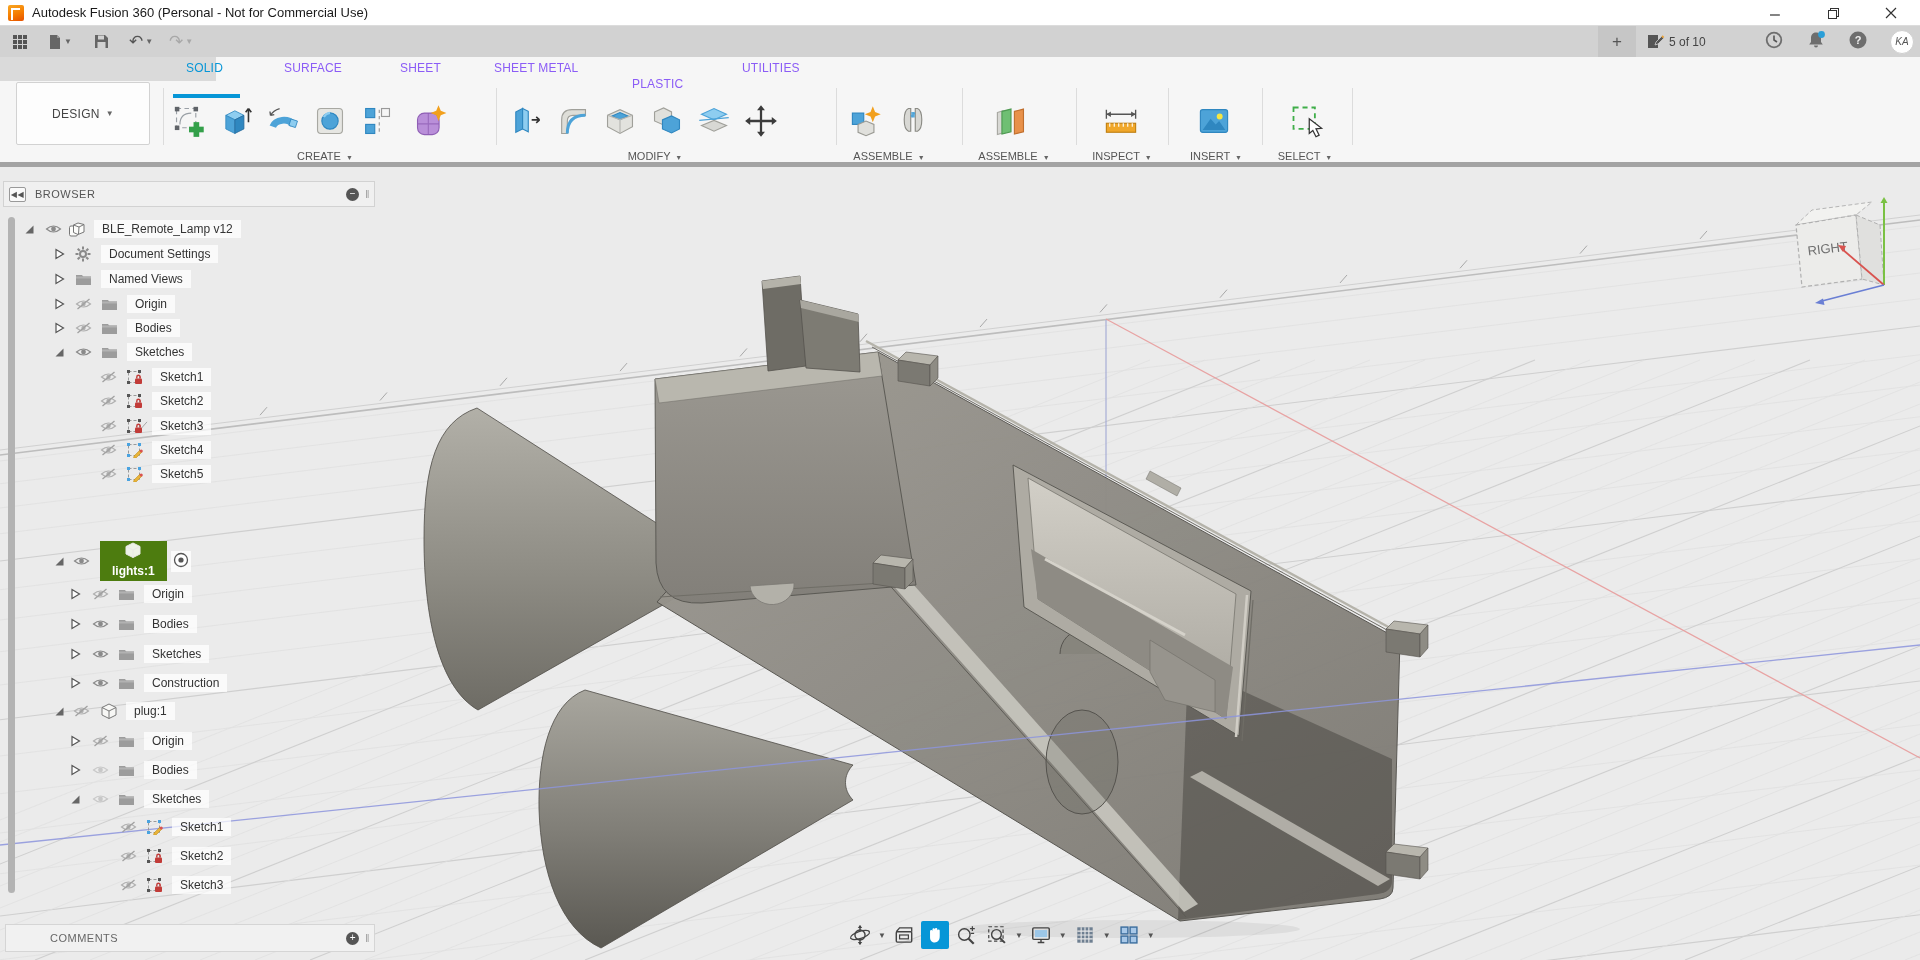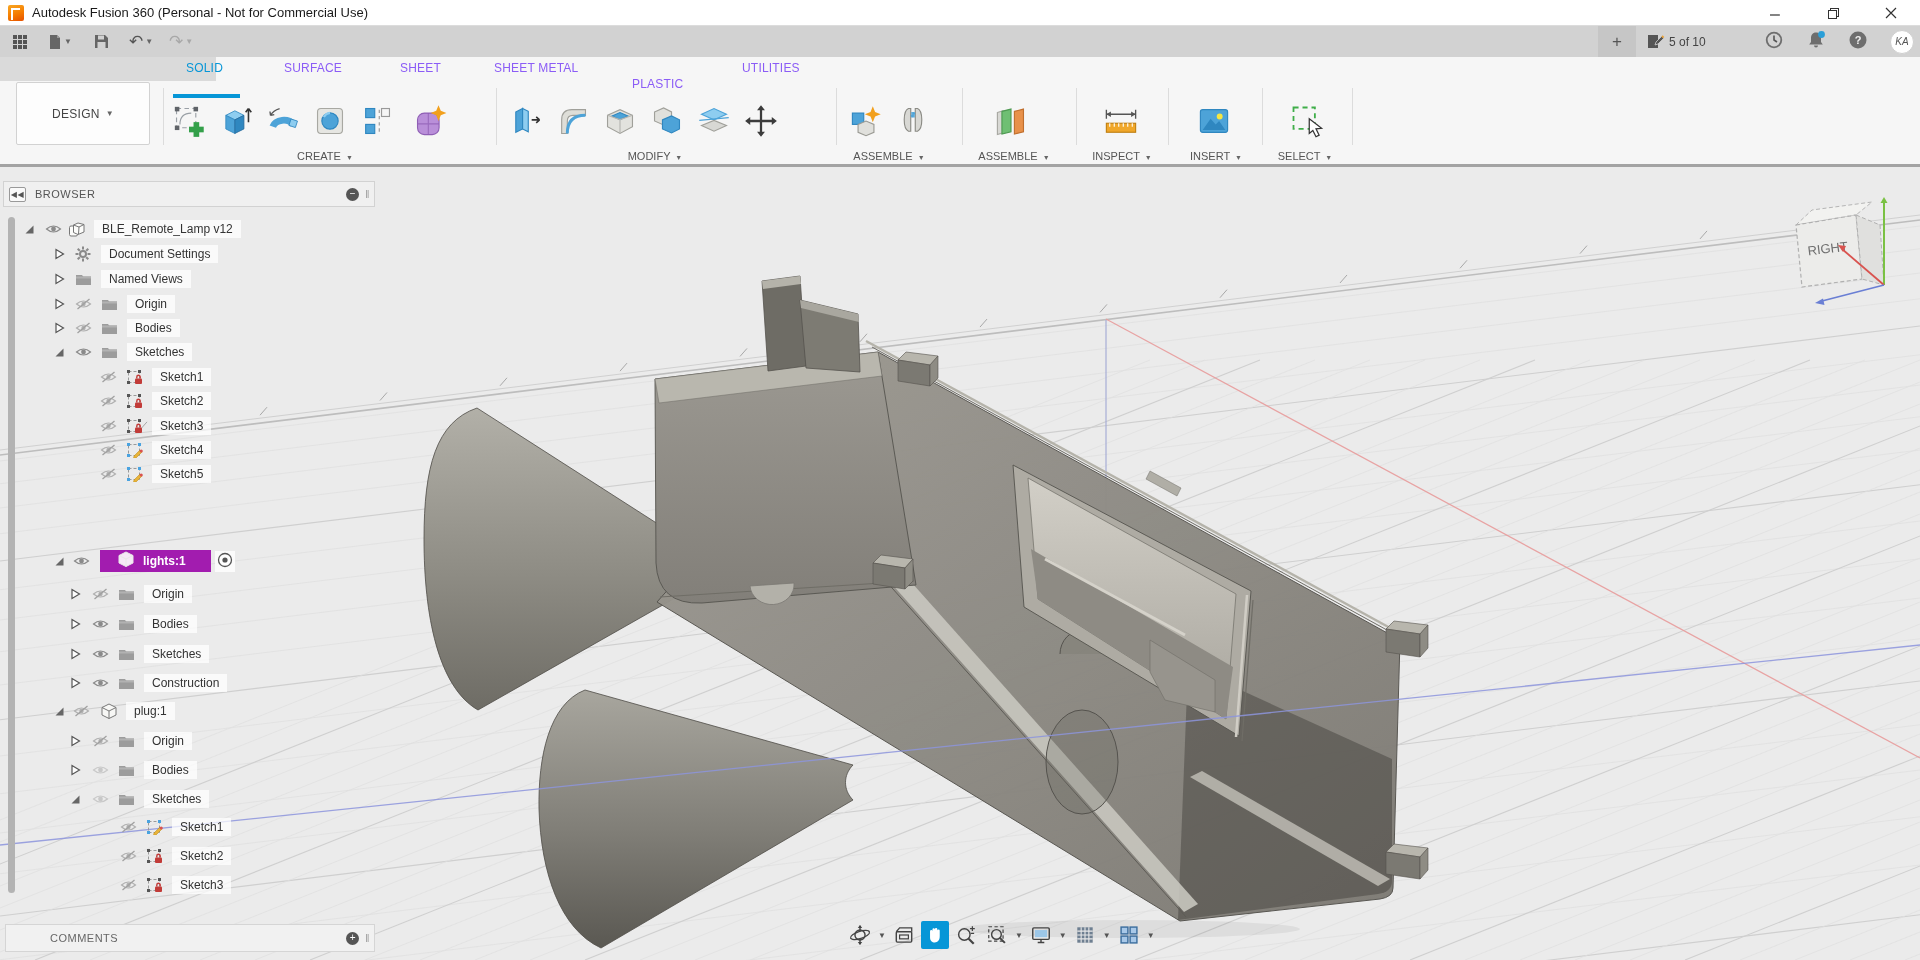--- a/index.html
+++ b/index.html
@@ -27,21 +27,21 @@
     display:flex;align-items:center;justify-content:center;font-size:13px;color:#333;}
   .tab-close{position:absolute;right:12px;top:6px;font-size:13px;color:#555;}
   .newtab{position:absolute;left:1598px;top:0;width:38px;height:31px;background:#c6c6c6;
     display:flex;align-items:center;justify-content:center;color:#555;font-size:17px;}
   .jobstatus{position:absolute;left:1646px;top:0;height:31px;display:flex;align-items:center;font-size:12px;color:#444;gap:4px;}
   .right-icons{position:absolute;right:6px;top:0;height:31px;display:flex;align-items:center;gap:22px;}
   .avatar{width:24px;height:24px;border-radius:50%;background:#fff;border:1px solid #cfcfcf;
     display:flex;align-items:center;justify-content:center;font-size:10px;color:#555;font-style:italic;}
 
   
-  .ribbon{position:absolute;left:0;top:57px;width:1920px;height:110px;background:#f6f6f6;border-bottom:3px solid #a3a3a3;}
+  .ribbon{position:absolute;left:0;top:57px;width:1920px;height:110px;background:#f6f6f6;border-bottom:5px solid #a3a3a3;}
   .ws-shade{position:absolute;left:0;top:0;width:216px;height:24px;background:#dadada;}
   .rtab{position:absolute;top:4px;font-size:12px;color:#8b5cf6;letter-spacing:.2px;}
   .rtab.active{color:#0696d7;}
   .active-bar{position:absolute;left:173px;top:37px;width:67px;height:4px;background:#0696d7;}
   .design-btn{position:absolute;left:16px;top:25px;width:134px;height:63px;background:#fdfdfd;
     border:1px solid #d2d2d2;border-radius:2px;display:flex;align-items:center;justify-content:center;
     font-size:12px;color:#444;letter-spacing:.3px;}
   .tgroup{position:absolute;top:38px;display:flex;gap:5px;}
   .ticon{width:42px;height:52px;display:flex;align-items:center;justify-content:center;}
   .gsep{position:absolute;top:31px;width:1px;height:57px;background:#dcdcdc;}
@@ -58,21 +58,21 @@
   .bh-collapse{width:17px;height:15px;border:1px solid #999;border-radius:2px;background:#fafafa;
     margin:0 9px 0 5px;display:flex;align-items:center;justify-content:center;font-size:8px;color:#555;}
   .bh-right{margin-left:auto;display:flex;align-items:center;gap:6px;margin-right:4px;}
   .dotbtn{width:13px;height:13px;border-radius:50%;background:#555;color:#fff;display:flex;
     align-items:center;justify-content:center;font-size:10px;line-height:1;}
   .grip{color:#999;font-size:10px;}
   .scrollbar{position:absolute;left:8px;top:50px;width:7px;height:676px;background:#b3b3b3;border-radius:4px;}
   .brow{position:absolute;height:22px;font-size:12px;color:#333;}
   .brow .cell{position:absolute;top:0;height:22px;display:flex;align-items:center;}
   .pill{background:rgba(255,255,255,.72);padding:2px 8px;white-space:nowrap;}
-  .selwrap{background:#a21caf;display:flex;align-items:center;padding:1px 17px;}
+  .selwrap{background:#4d7c0f;display:flex;align-items:center;padding:1px 4px;flex-direction:column;}
   .selwrap .pill{background:transparent;color:#fff;font-weight:bold;}
   .comments-bar{position:absolute;left:5px;top:757px;width:370px;height:28px;background:#f1f1f1;
     border:1px solid #d5d5d5;display:flex;align-items:center;font-size:11px;color:#666;letter-spacing:.5px;}
   .comments-bar .label{margin-left:44px;}
 
   
   .navbar{position:absolute;left:846px;top:754px;display:flex;align-items:center;gap:3px;}
   .nav-btn{width:28px;height:28px;display:flex;align-items:center;justify-content:center;border-radius:2px;}
   .nav-btn.active{background:#0696d7;}
   .nav-caret{font-size:8px;color:#555;margin:0 1px;}

